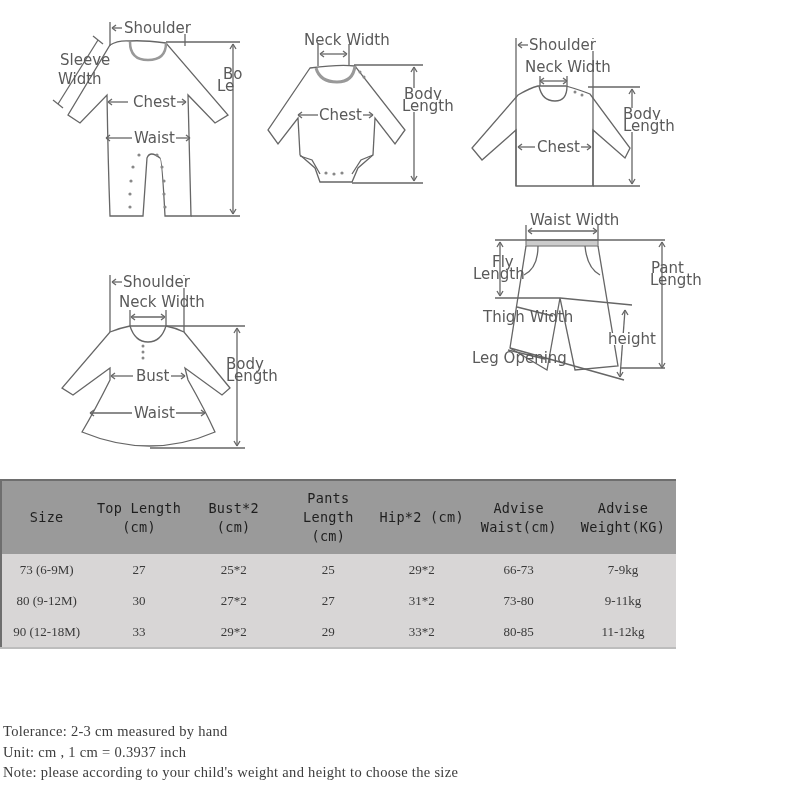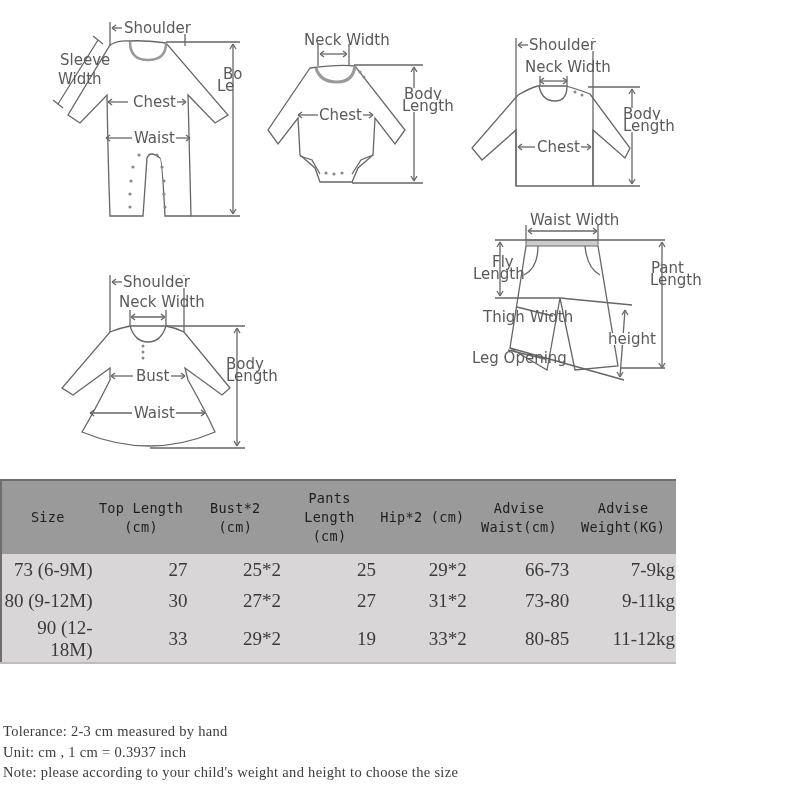--- a/index.html
+++ b/index.html
@@ -16,21 +16,21 @@
   .size-table {
     position: absolute; left: 0; top: 479px; width: 676px; border-collapse: collapse;
     font-family: "Liberation Mono", monospace;
   }
   .size-table th {
     background: #9a9a9a; color: #1e1e1e; font-weight: normal; font-size: 13.5px; height: 71px; text-align: center; line-height: 19px;
     font-family: "DejaVu Sans Mono", monospace; letter-spacing: 0.3px;
     border-top: 2px solid #6e6e6e;
   }
   .size-table td {
-    background: #d8d6d6; color: #3a3a3a; font-size: 19px; height: 29px; text-align: right;
+    background: #d8d6d6; color: #3a3a3a; font-size: 13px; height: 29px; text-align: center;
     font-family: "Liberation Serif", serif;
   }
   .size-table tr:last-child td { border-bottom: 2px solid #bdbdbd; }
   .size-table th:first-child, .size-table td:first-child { border-left: 2px solid #6e6e6e; }
 
   .notes { position: absolute; left: 3px; top: 721px; font-family: "Liberation Serif", serif; font-size: 14.5px; color: #3c3c3c; line-height: 20.5px; letter-spacing: 0.3px; }
   .notes div { white-space: nowrap; }
 </style>
 </head>
 <body>
@@ -274,21 +274,21 @@
       <td>27*2</td>
       <td>27</td>
       <td>31*2</td>
       <td>73-80</td>
       <td>9-11kg</td>
     </tr>
     <tr>
       <td>90 (12-18M)</td>
       <td>33</td>
       <td>29*2</td>
-      <td>19</td>
+      <td>29</td>
       <td>33*2</td>
       <td>80-85</td>
       <td>11-12kg</td>
     </tr>
   </tbody>
 </table>
 
 <div class="notes">
   <div>Tolerance: 2-3 cm measured by hand</div>
   <div>Unit: cm ,  1 cm = 0.3937 inch</div>

